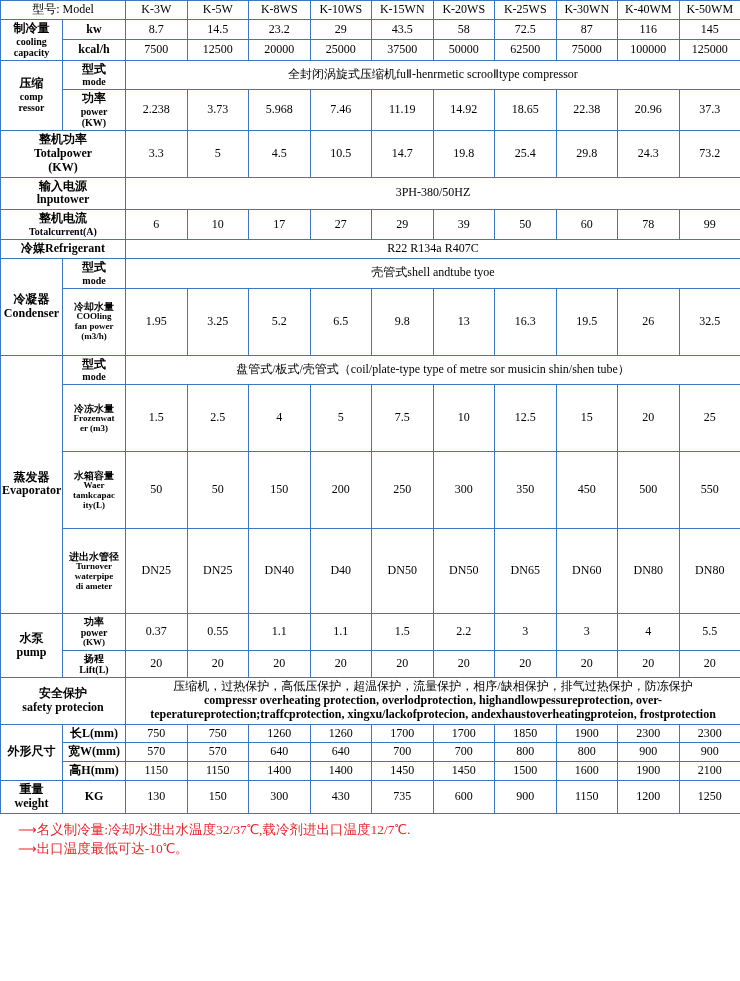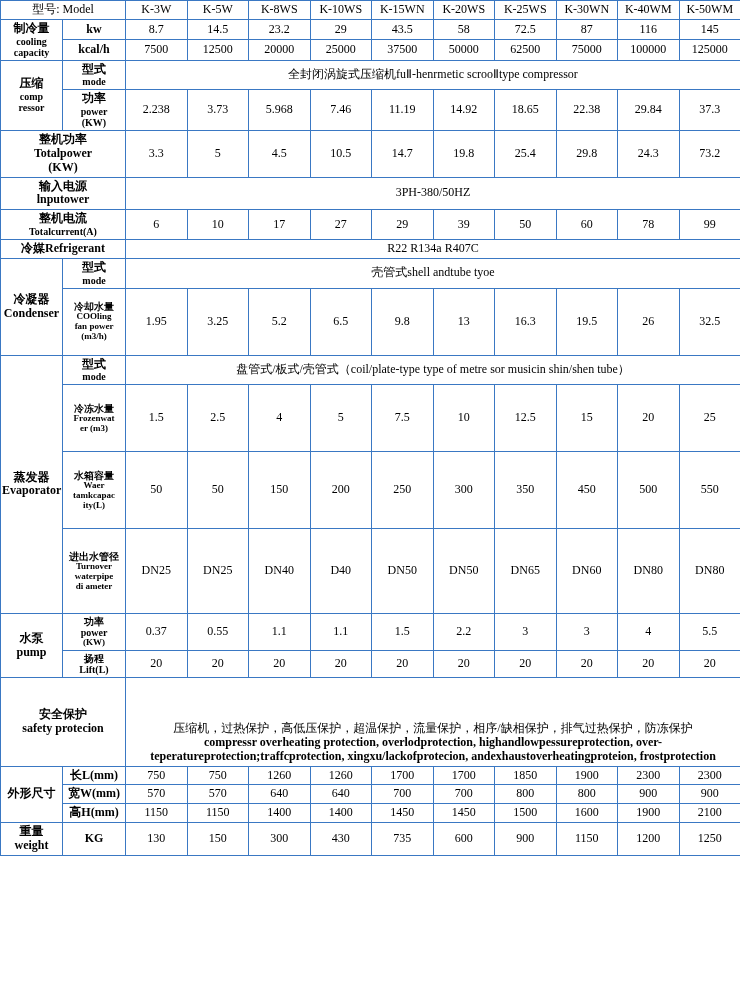--- a/index.html
+++ b/index.html
@@ -18,21 +18,21 @@
   td.hdr{background:#cfe4f7;font-size:13px;}
   td.wide{background:#cfe4f7;text-align:center;}
   .sm{font-size:10px;line-height:1.1;}
   .xs{font-size:9px;line-height:1.1;}
   .safety{
     text-align:left;
     font-size:11.5px;
     line-height:1.35;
     padding:4px 6px;
   }
-  .safety .l1{text-align:center;margin-top:42px;}
+  .safety .l1{text-align:center;}
   .safety .l2{text-align:center;font-weight:bold;}
   .footer{
     padding-top:6px;
     padding-left:18px;
     color:#e8262b;
     font-size:13.5px;
     line-height:1.45;
     font-family:"Liberation Serif",serif;
   }
   .footer div{white-space:nowrap;}
@@ -129,21 +129,21 @@
       <div class="sm">(KW)</div>
     </td>
     <td>2.238</td>
     <td>3.73</td>
     <td>5.968</td>
     <td>7.46</td>
     <td>11.19</td>
     <td>14.92</td>
     <td>18.65</td>
     <td>22.38</td>
-    <td>29.84</td>
+    <td>20.96</td>
     <td>37.3</td>
   </tr>
 
   <tr>
     <td class="lbl" colspan="2">
       <div>整机功率</div>
       <div>Totalpower</div>
       <div>(KW)</div>
     </td>
     <td>3.3</td>
@@ -394,13 +394,19 @@
     <td>600</td>
     <td>900</td>
     <td>1150</td>
     <td>1200</td>
     <td>1250</td>
   </tr>
 </tbody>
   </table>
 
 <div class="footer">
+  <div>
+    <span class="arrow">⟶</span><span>名义制冷量:冷却水进出水温度32/37℃,载冷剂进出口温度12/7℃.</span>
+  </div>
+  <div>
+    <span class="arrow">⟶</span><span>出口温度最低可达-10℃。</span>
+  </div>
 </div>
 
 </body></html>

